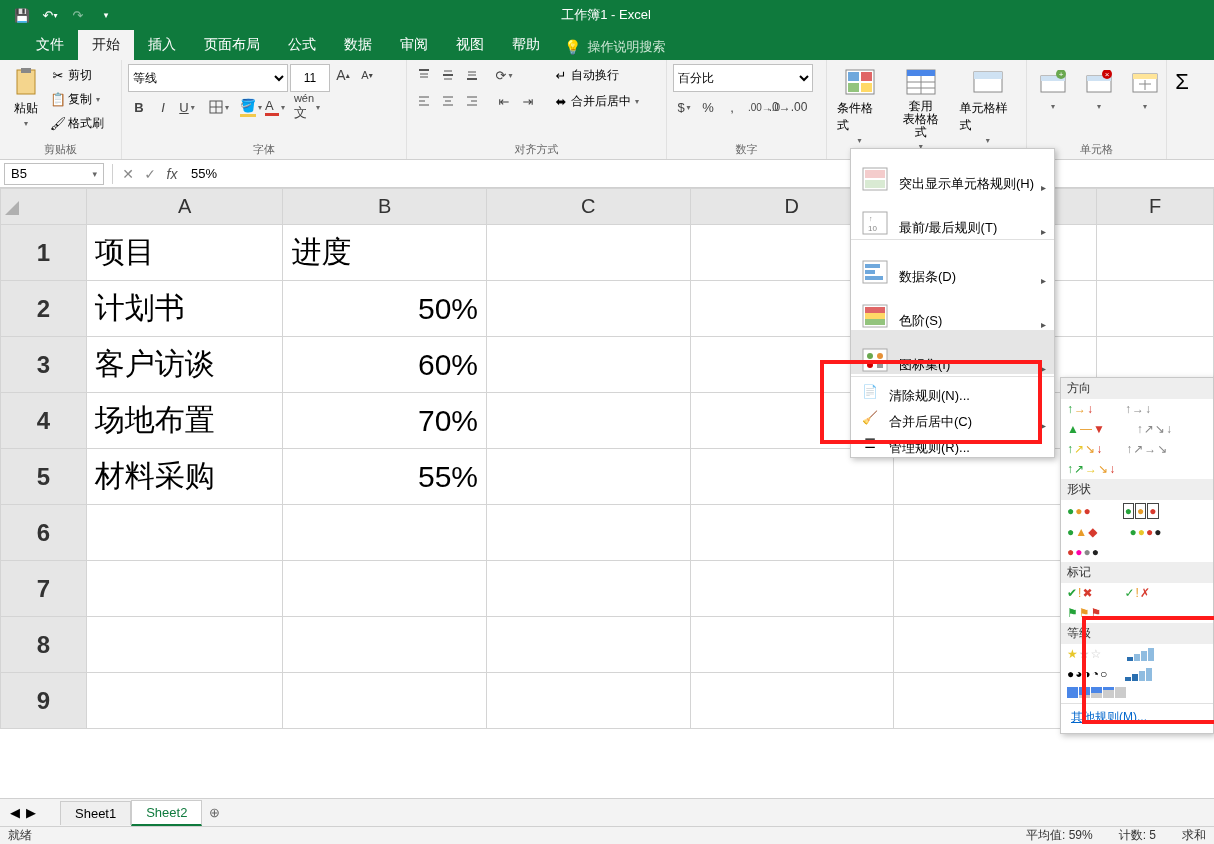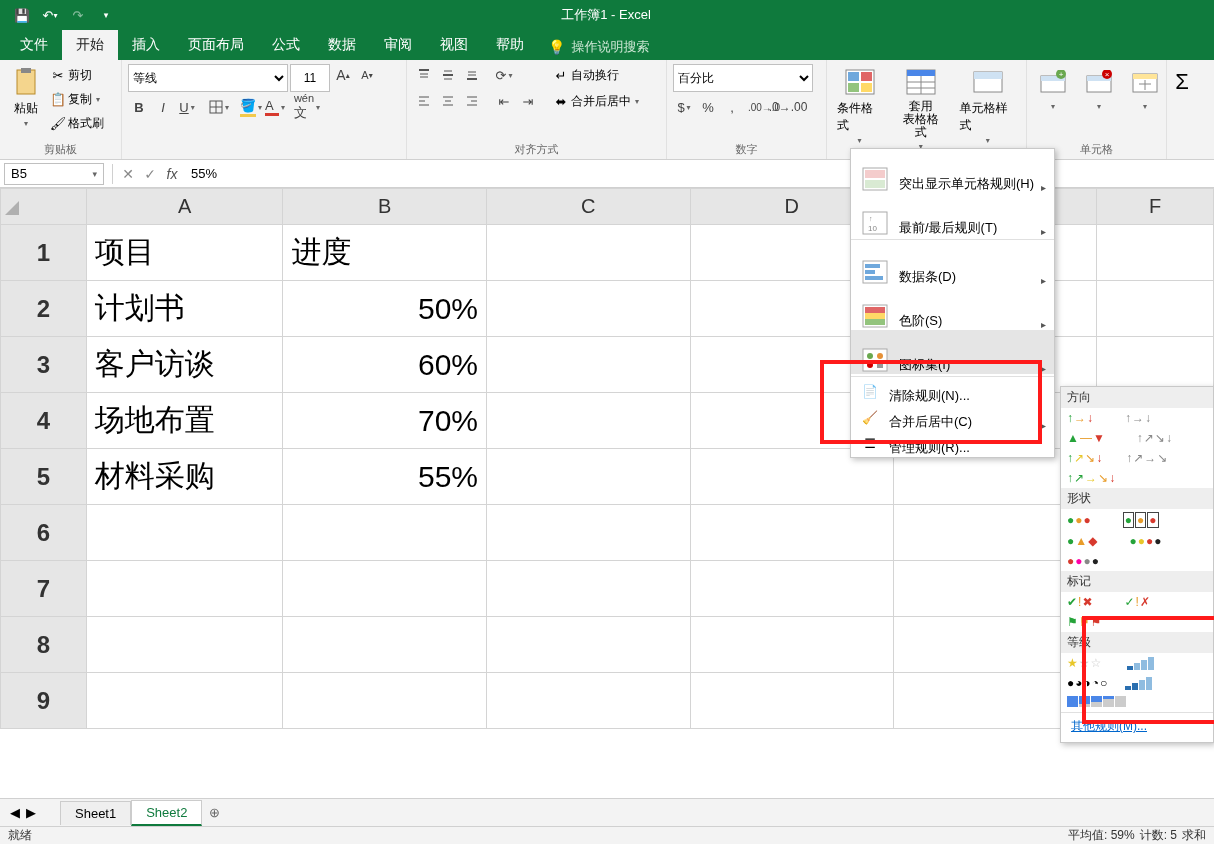--- a/index.html
+++ b/index.html
@@ -5,21 +5,21 @@
   * { box-sizing: border-box; margin: 0; padding: 0; font-family: "Microsoft YaHei", "Segoe UI", sans-serif; }
   body { width: 1214px; height: 844px; background: #fff; overflow: hidden; position: relative; }
 
   
   .title-bar { height: 30px; background: #0f7a3d; display: flex; align-items: center; color: #fff; font-size: 12px; }
   .title-bar .qat { display: flex; align-items: center; gap: 4px; padding-left: 10px; }
   .title-bar .qat .qat-btn { width: 24px; height: 24px; display:flex; align-items:center; justify-content:center; font-size:13px; color:#fff; }
   .title-bar .title { flex:1; text-align:center; font-size:13px; }
 
   
-  .ribbon-tabs { height: 30px; background: #0f7a3d; display:flex; align-items:flex-end; padding-left: 6px; color:#fff; font-size:14px;}
+  .ribbon-tabs { height: 30px; background: #0f7a3d; display:flex; align-items:flex-end; padding-left: 22px; color:#fff; font-size:14px;}
   .ribbon-tabs .tab { padding: 6px 14px; cursor:pointer; }
   .ribbon-tabs .tab.active { background: #f3f3f3; color:#222; }
   .ribbon-tabs .tellme { display:flex; align-items:center; gap:6px; padding:4px 10px; color:#cfe8d6; font-size:13px;}
   .ribbon-tabs .bulb { font-size:14px; }
 
   
   .ribbon { height: 100px; background:#f3f3f3; border-bottom:1px solid #d0d0d0; display:flex; position: relative;}
   .group { border-right:1px solid #e1e1e1; padding: 4px 6px 2px 6px; display:flex; flex-direction:column; justify-content:space-between; }
   .group-label { font-size:11px; color:#666; text-align:center; padding-top:2px; position:relative;}
   .group-content { display:flex; align-items:flex-start; gap:4px; }
@@ -50,21 +50,21 @@
   .cf-item { display:flex; align-items:flex-end; height:44px; padding:0 10px; gap:10px; position:relative;}
   .cf-item:hover, .cf-item.hover { background:#e5e5e5;}
   .cf-item .mi { width:28px; height:28px; display:flex; align-items:center; justify-content:center;}
   .cf-item .arrow { position:absolute; right:8px; font-size:10px; color:#555;}
   .cf-item.thin { height:26px; }
   .cf-sep { height:1px; background:#e0e0e0; margin:2px 0;}
 
   .red-box1 { position:absolute; border:4px solid #ff1a1a; left:820px; top:390px; width:222px; height:84px; z-index:60; pointer-events:none; top:300px;}
 
   
-  .gallery { position:absolute; left:1060px; top:326px; width:154px; background:#fff; border:1px solid #c8c8c8; box-shadow:2px 2px 6px rgba(0,0,0,0.25); z-index:55; font-size:12px; padding-bottom:4px;}
+  .gallery { position:absolute; left:1060px; top:317px; width:154px; background:#fff; border:1px solid #c8c8c8; box-shadow:2px 2px 6px rgba(0,0,0,0.25); z-index:55; font-size:12px; padding-bottom:4px;}
   .gallery .ghdr { background:#eee; padding:2px 6px; font-size:12px; color:#333;}
   .gallery .grow { display:flex; gap:6px; padding:3px 6px; align-items:center;}
   .gallery .gset { display:flex; gap:1px; align-items:center;}
   .gallery .link { color:#0066cc; padding:3px 10px; text-decoration:underline; cursor:pointer;}
 
   .red-box2 { position:absolute; border:4px solid #ff1a1a; left:1082px; top:616px; width:140px; height:108px; z-index:60; pointer-events:none;}
 
   
   .fbar { height:28px; border-bottom:1px solid #d0d0d0; display:flex; align-items:center; font-size:13px; }
   .name-box { width:100px; border:1px solid #c0c0c0; margin:2px 4px; height:22px; display:flex; align-items:center; padding:0 6px; justify-content:space-between;}
@@ -94,21 +94,21 @@
 
   
   .sheet-tabs { height:28px; border-top:1px solid #d0d0d0; display:flex; align-items:center; font-size:13px; background:#f3f3f3; padding-left:60px; gap:0;}
   .sheet-tabs .nav { display:flex; gap:6px; position:absolute; left:10px;}
   .sheet-tabs .st { padding:4px 14px; border:1px solid #ccc; background:#efefef; border-bottom:none;}
   .sheet-tabs .st.active { background:#fff; border-bottom:2px solid #0f7a3d; color:#0f7a3d;}
   .sheet-tabs .add { width:24px; text-align:center; color:#666;}
 
   
   .status-bar { height:18px; background:#f3f3f3; border-top:1px solid #d0d0d0; display:flex; align-items:center; font-size:12px; padding:0 8px; justify-content:space-between; color:#333;}
-  .status-bar .right { display:flex; gap:5px;justify-content:center;}
+  .status-bar .right { display:flex; gap:26px;justify-content:center;}
 
   
   svg { display:block; }
   .clr-green { color:#25a33a;}
   .clr-orange { color:#e89c2a;}
   .clr-red { color:#d73a2e;}
   .clr-gray { color:#888;}
   .clr-yellow { color:#e8c72a;}
 
   .underline-red { border-bottom:3px solid #d73a2e; width:16px; display:inline-block;}
@@ -214,20 +214,21 @@
           </div>
         <div class="btn-sm dd">
             <span class="underline-red">A</span>
           </div>
         <div style="width:6px"></div>
         <div class="btn-sm dd">
             <span style="font-size:11px">wén<br><span style="font-size:13px">文</span></span>
           </div>
       </div>
     </div>
+    <div class="group-label">字体</div>
   </div>
 
   <div class="group" style="width:260px">
     <div class="group-content">
       <div class="align-box vstack" style="gap:4px">
         <div class="row">
           <div class="btn-sm">
               <svg>
                 <line x1="2" y1="2" x2="12" y2="2" stroke="#555" stroke-width="2"></line>
                 <line x1="3" y1="6" x2="11" y2="6" stroke="#555"></line>

